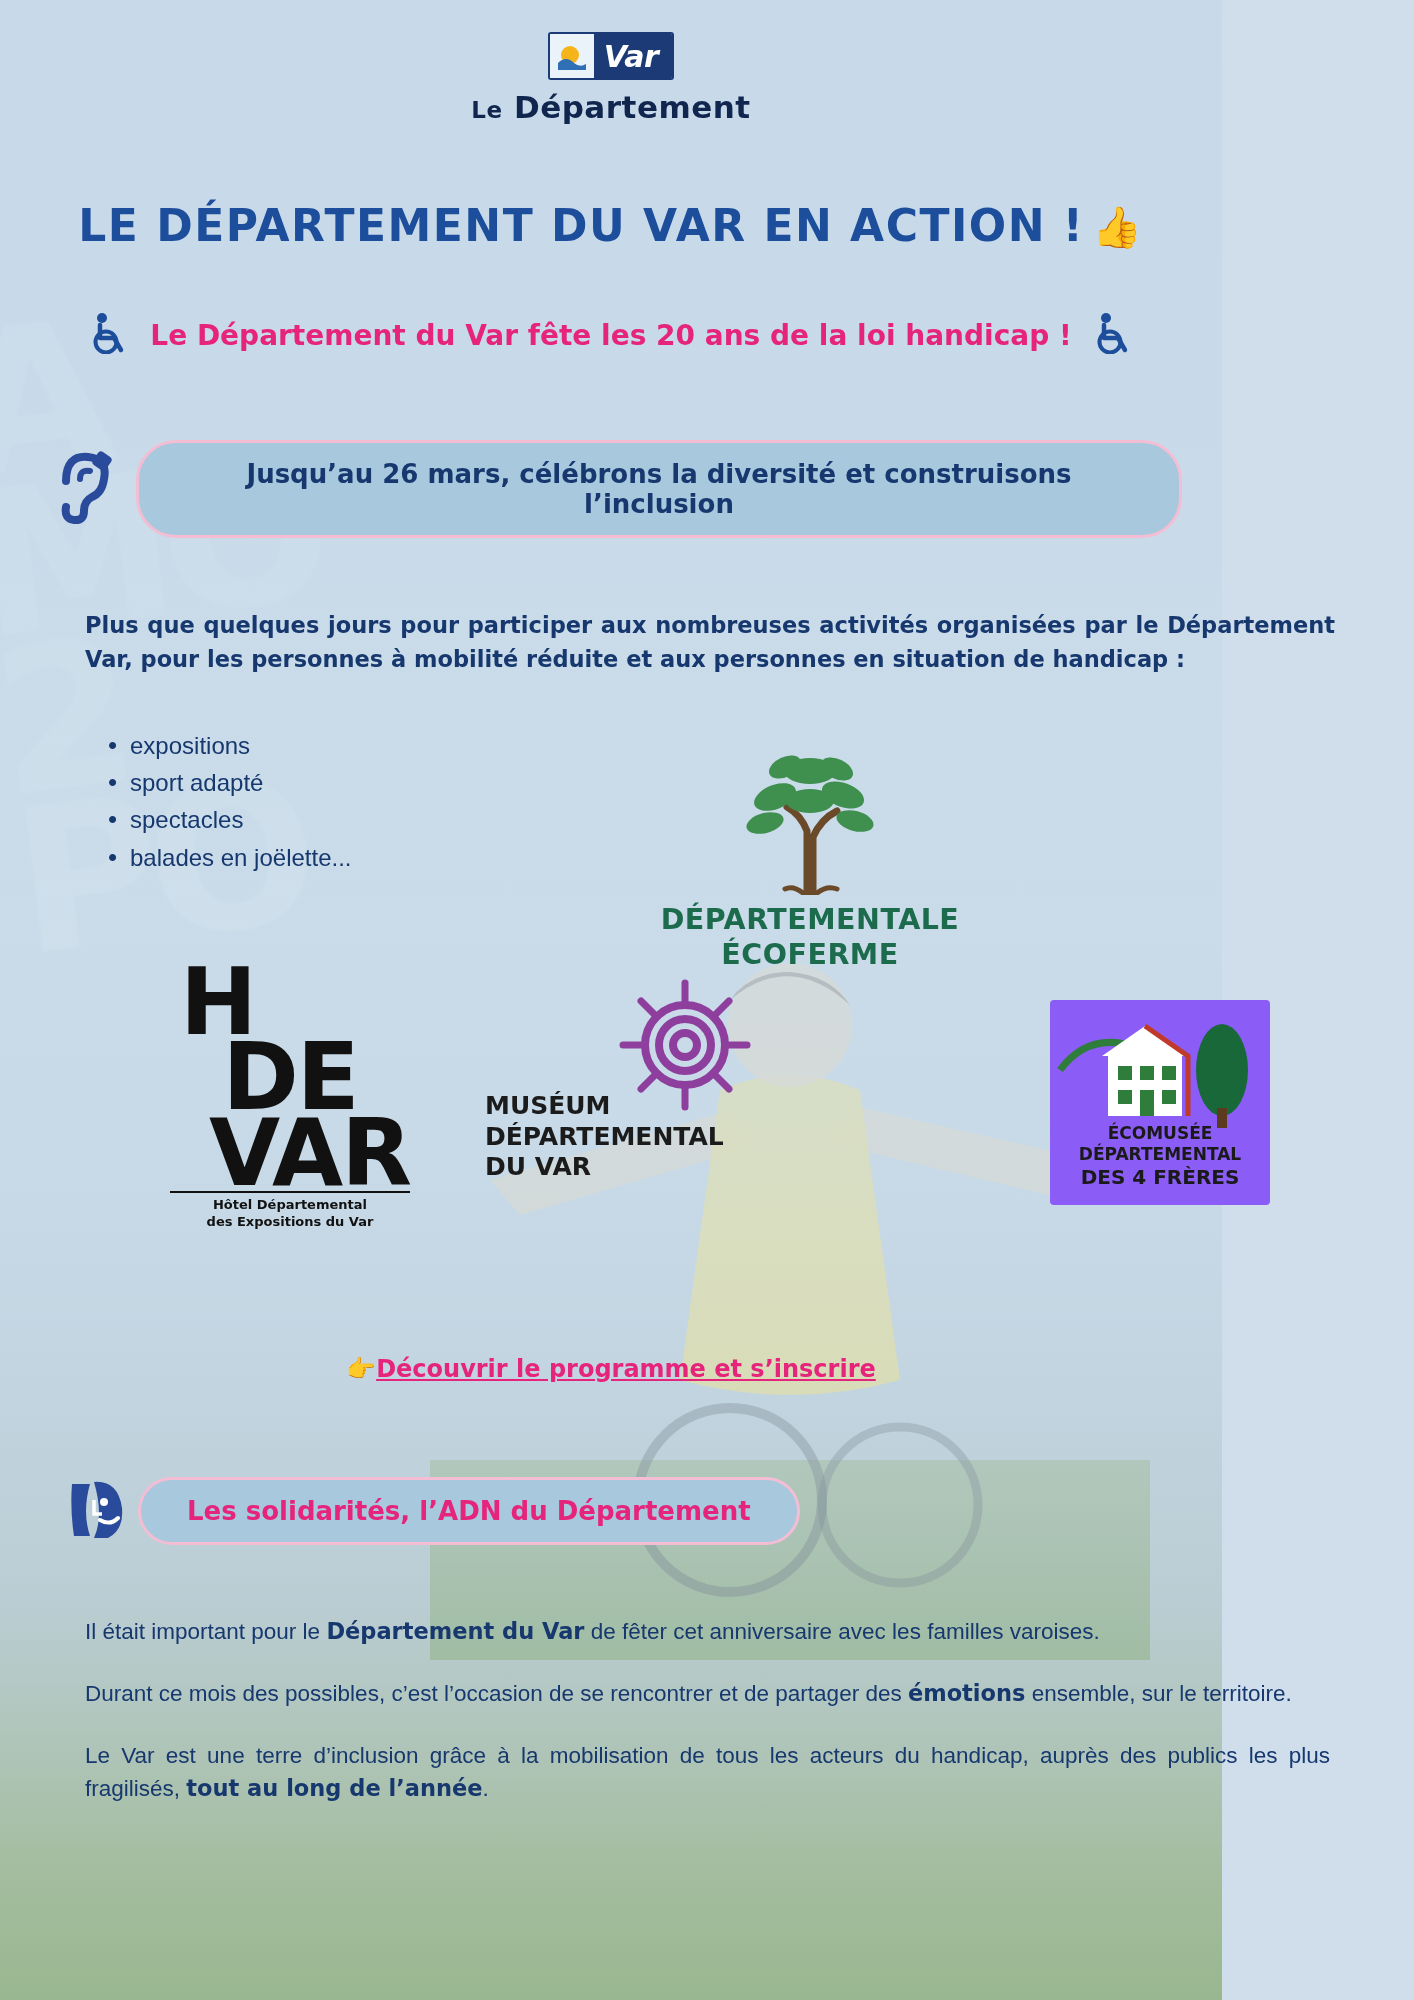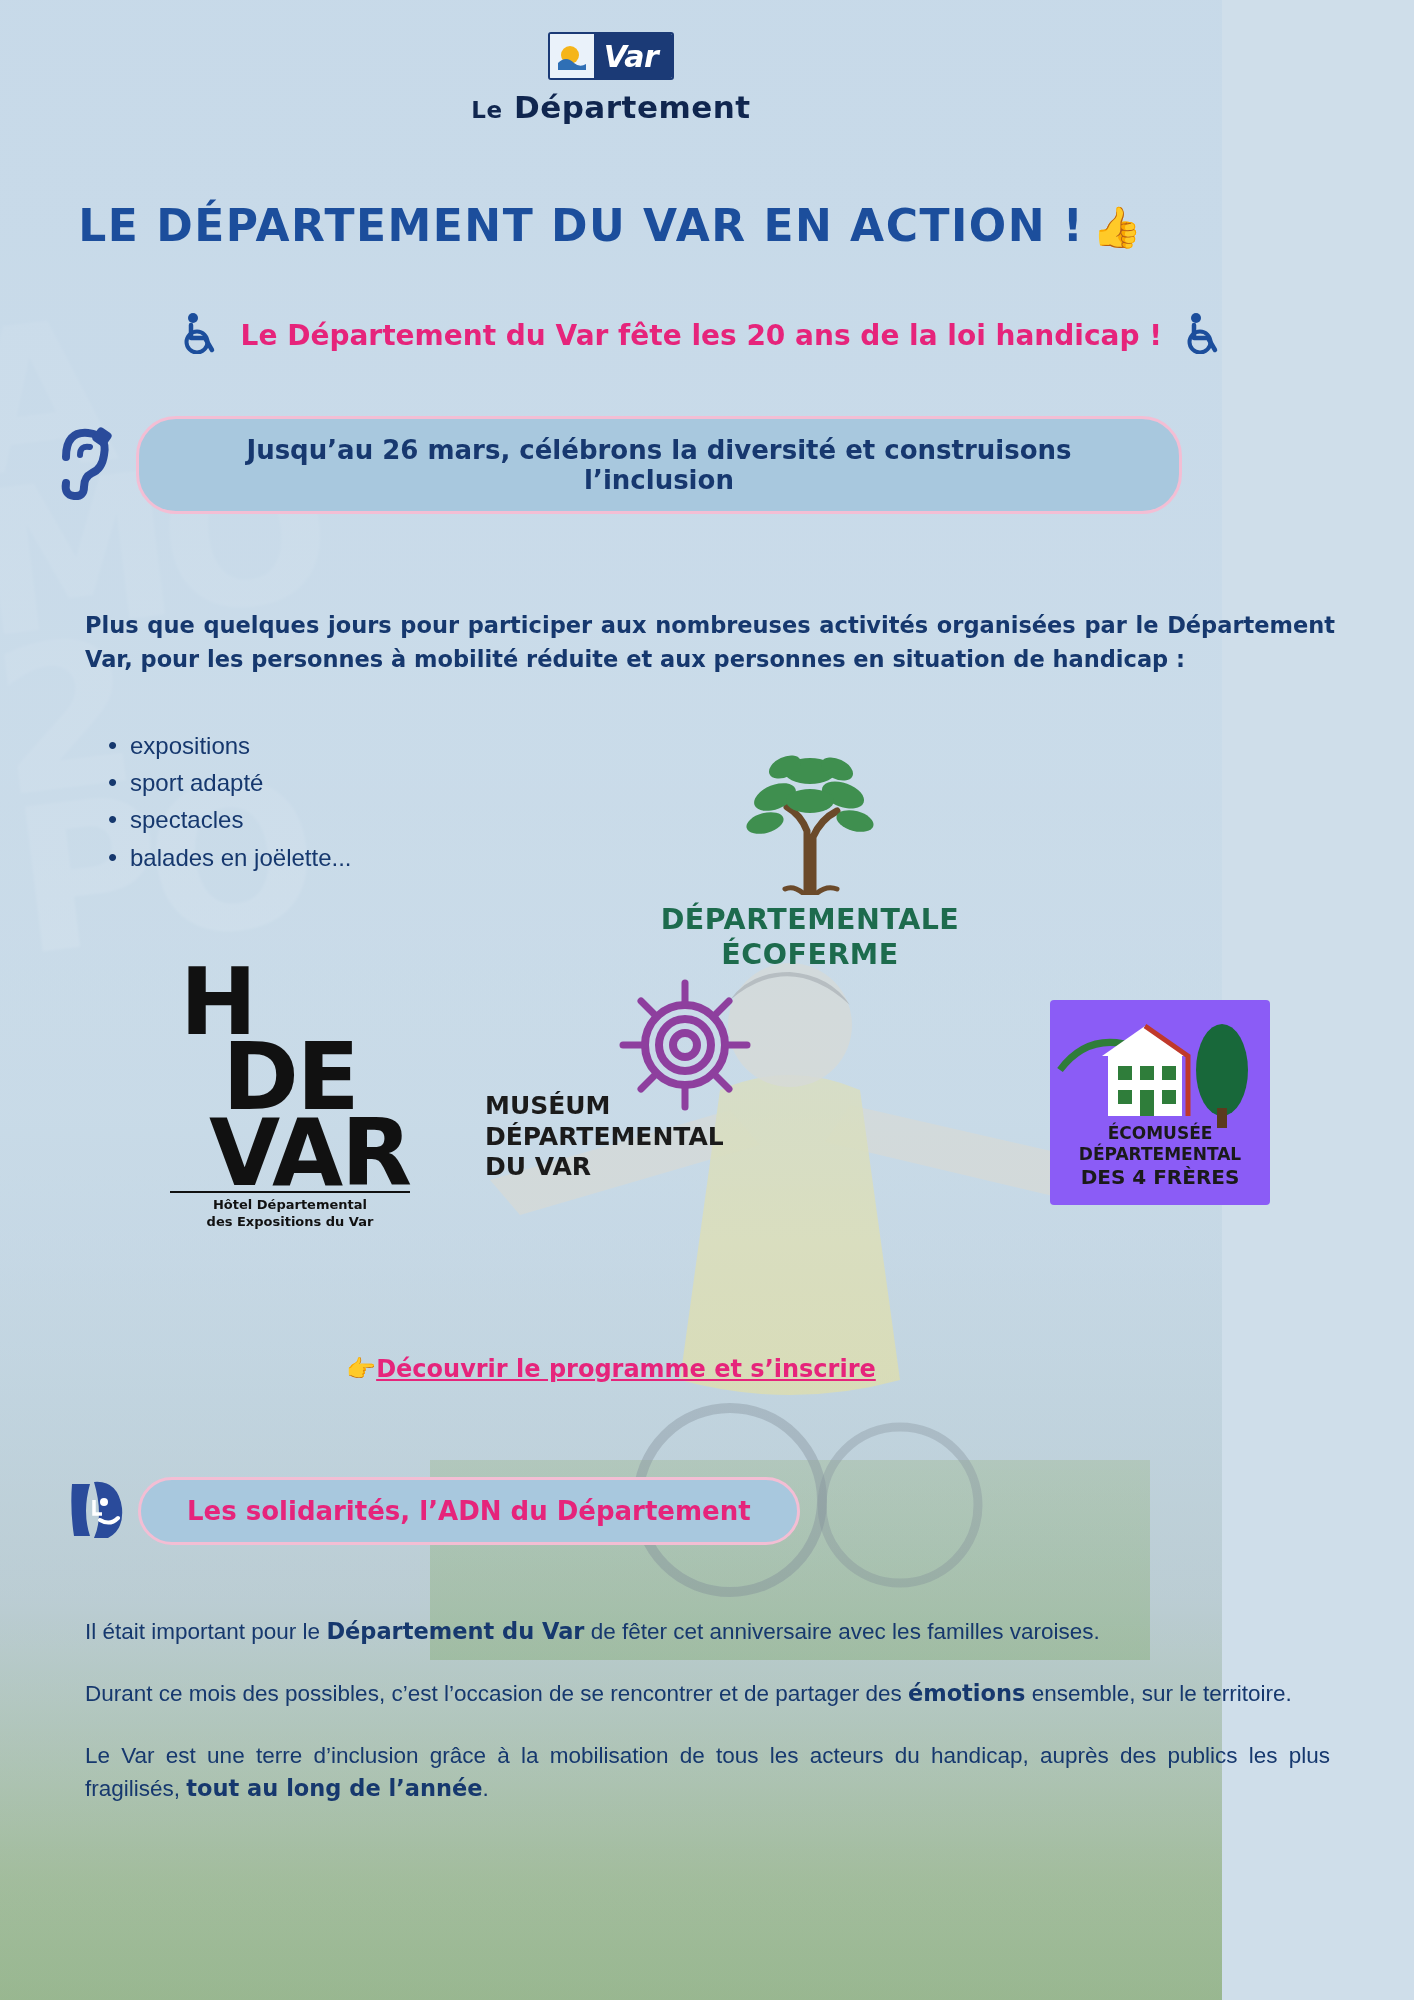--- a/index.html
+++ b/index.html
@@ -119,34 +119,34 @@
     letter-spacing: 1.5px;
   }
   .title .thumb { font-size: 40px; margin-left: 8px; }
 
   .subtitle-row {
     position: absolute;
     top: 312px;
     left: 0; right: 0;
     display: flex;
     align-items: center;
-    justify-content: flex-end;
+    justify-content: center;
     gap: 22px;
   }
   .subtitle {
     color: #e6247b;
     font-family: "DejaVu Sans", sans-serif;
     font-weight: bold;
     font-size: 28px;
   }
   .wheel-icon { color: #1c4e9c; }
 
   .banner-row {
     position: absolute;
-    top: 416px;
+    top: 440px;
     left: 40px;
     right: 40px;
     display: flex;
     align-items: center;
     gap: 14px;
   }
   .ear-icon { flex: 0 0 auto; margin-left: 10px; }
   .banner {
     flex: 1 1 auto;
     background: #a8c8de;

